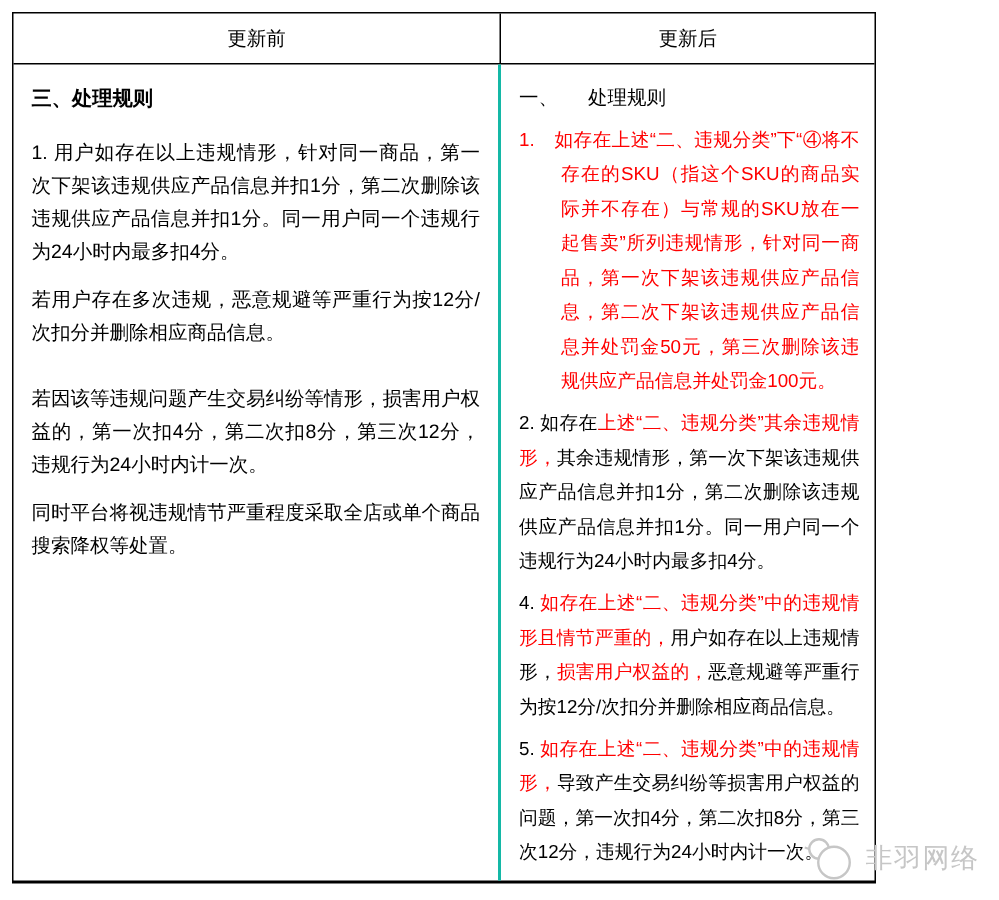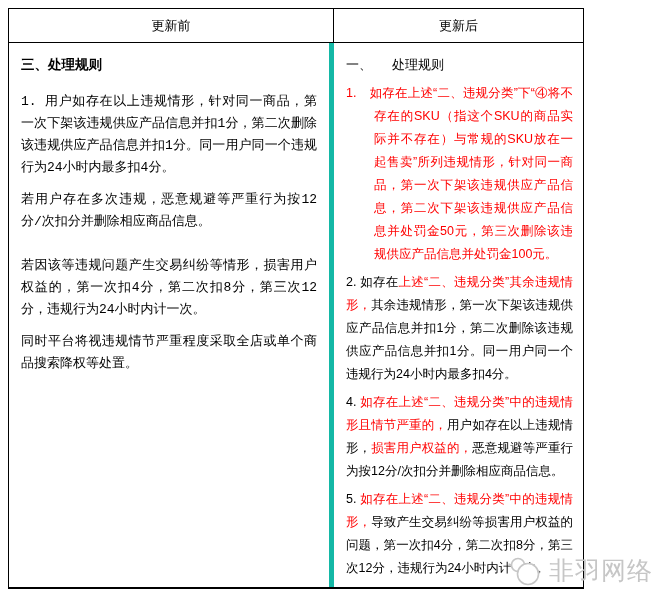--- a/index.html
+++ b/index.html
@@ -6,34 +6,34 @@
   body{width:666px;height:600px;overflow:hidden;font-family:"Liberation Sans",sans-serif;color:#000;}
   .page{position:relative;width:666px;height:600px;background:#fff;}
   .doc-table{position:absolute;left:8px;top:8px;width:576px;height:581px;border:1px solid #000;border-bottom-width:2px;box-sizing:border-box;display:flex;flex-direction:column;background:#fff;}
   .header-row{display:flex;border-bottom:1px solid #000;flex:0 0 auto;}
   .cell{box-sizing:border-box;}
   .hcell{padding:8px 0 7px;text-align:center;font-size:13px;color:#000;}
   .hcell.left{width:325px;border-right:1px solid #000;}
   .hcell.right{flex:1;}
   .body-row{display:flex;flex:1;min-height:0;}
   .bcell{overflow:hidden;}
-  .bcell.left{width:325px;border-right:5px solid #14b8a6;padding:10px 12px;font-size:13px;line-height:22px;text-align:justify;font-family:Liberation Mono, monospace;}
+  .bcell.left{width:325px;border-right:2px solid #14b8a6;padding:10px 12px;font-size:13px;line-height:22px;text-align:justify;}
   .bcell.right{flex:1;padding:8px 10px 0 12px;font-size:12.5px;line-height:23px;text-align:justify;}
   p{margin:0;}
   .b-heading{font-weight:bold;font-size:13.5px;margin:2px 0 14px;text-align:left;}
   .a-heading{font-weight:normal;font-size:13px;margin:2px 0 6px;text-align:left;}
   .a-heading .hnum{margin-right:20px;}
   .bp{margin:0 0 10px;}
   .before-paras p:nth-child(3){margin-top:22px;}
   .ap{margin:0 0 5px;}
   .red{color:var(--red,#ff0000);}
   .hanging{padding-left:28px;text-indent:-28px;}
   .pnum{margin-right:13px;}
   .watermark{position:absolute;right:13px;bottom:13px;display:flex;align-items:center;gap:5px;color:var(--wm,#c6c6c6);}
-  .wm-text{font-size:25px;letter-spacing:1px;}
+  .wm-text{font-size:18px;letter-spacing:1px;}
   .wm-logo{flex:0 0 auto;}
 </style>
 </head>
 <body>
 
 <div class="page">
   <div class="doc-table">
 
     <div class="header-row">
       <div class="cell hcell left">

